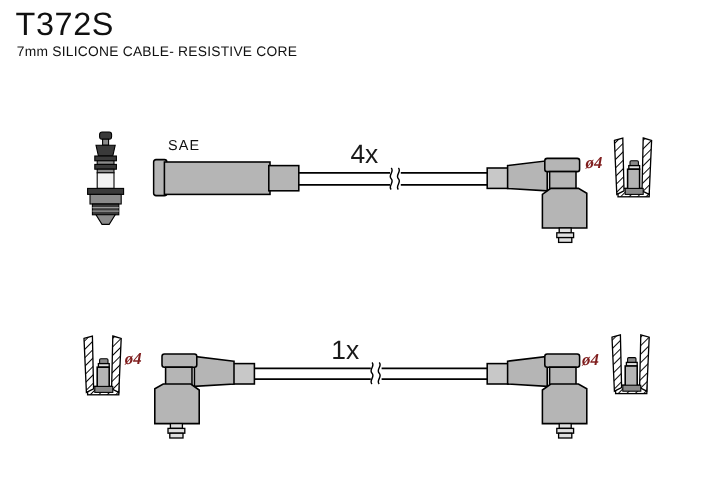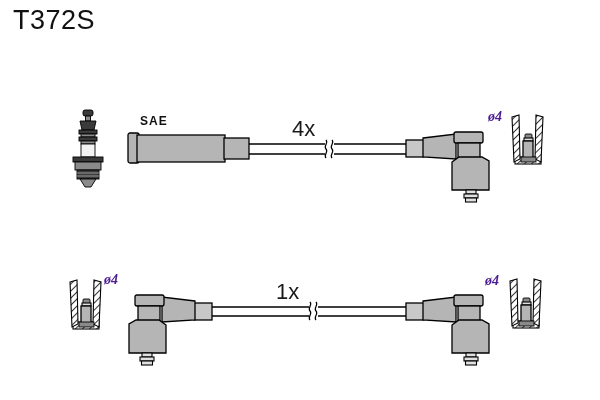--- a/index.html
+++ b/index.html
@@ -16,24 +16,24 @@
   .subtitle{
     left:14px;top:38px;font-size:11.5px;letter-spacing:0.2px;
     font-family:"Liberation Sans",sans-serif;
   }
   .brand{
     left:398px;top:5px;width:190px;
     font-family:"Liberation Serif",serif;font-weight:bold;font-size:26px;
     letter-spacing:3px;color:var(--brand-gray,#a5a5a5);
   }
   .qty{font-size:22px;font-weight:400;color:#1a1a1a;margin-top:20px;}
-  .sae{font-size:12px;font-weight:bold;letter-spacing:1px;padding-left:44px;}
+  .sae{font-size:12px;font-weight:normal;letter-spacing:1px;padding-left:44px;}
   .dia{
     font-family:"Liberation Serif",serif;font-style:italic;font-weight:bold;
-    font-size:14px;color:#4c1d95;
+    font-size:14px;color:#7f1d1d;margin-top:20px;
   }
   
   .boot{fill:var(--boot-gray,#b5b5b5);stroke:var(--outline,#000);stroke-width:1.3;}
   .seg{fill:var(--segment-gray,#c8c8c8);stroke:var(--outline,#000);stroke-width:1.3;}
   .term{fill:var(--terminal-gray,#e0e0e0);stroke:var(--outline,#000);stroke-width:1.1;}
   .hatch{fill:url(#hatch);stroke:var(--outline,#000);stroke-width:1.1;}
   .wire{stroke:var(--outline,#000);stroke-width:1.4;fill:none;}
   .squig{stroke:var(--outline,#000);stroke-width:1.2;fill:none;}
   .pg-dark{fill:#3a3a3a;stroke:#000;stroke-width:0.9;}
   .pg-mid{fill:#8a8a8a;stroke:#000;stroke-width:0.9;}
@@ -68,20 +68,21 @@
         <polygon points="25,2 32,4 30,49 24,46" class="hatch"></polygon>
         <rect x="14" y="21" width="7" height="5" rx="1" class="pg-mid"></rect>
         <rect x="13" y="25" width="9" height="3" class="term"></rect>
         <rect x="12" y="28" width="10" height="17" class="boot"></rect>
         <rect x="10" y="44" width="15" height="5" class="pg-mid"></rect>
       </symbol>
     </defs>
   </svg>
 
   <div class="abs title">T372S</div>
+  <div class="abs subtitle">7mm SILICONE CABLE- RESISTIVE CORE</div>
 
   <svg class="abs" style="left:69px;top:109px" width="38" height="80">
     <rect x="14" y="1" width="10" height="6" rx="2" class="pg-dark"></rect>
     <rect x="16.5" y="7" width="5" height="5" class="pg-mid"></rect>
     <polygon points="11,12 27,12 25,21 13,21" class="pg-dark"></polygon>
     <rect x="10" y="21" width="18" height="4" class="pg-dark"></rect>
     <rect x="12" y="25" width="14" height="3" class="pg-mid"></rect>
     <rect x="10" y="28" width="18" height="4" class="pg-dark"></rect>
     <rect x="12" y="32" width="14" height="3" class="pg-mid"></rect>
     <rect x="12" y="35" width="14" height="13" class="pg-lite"></rect>

